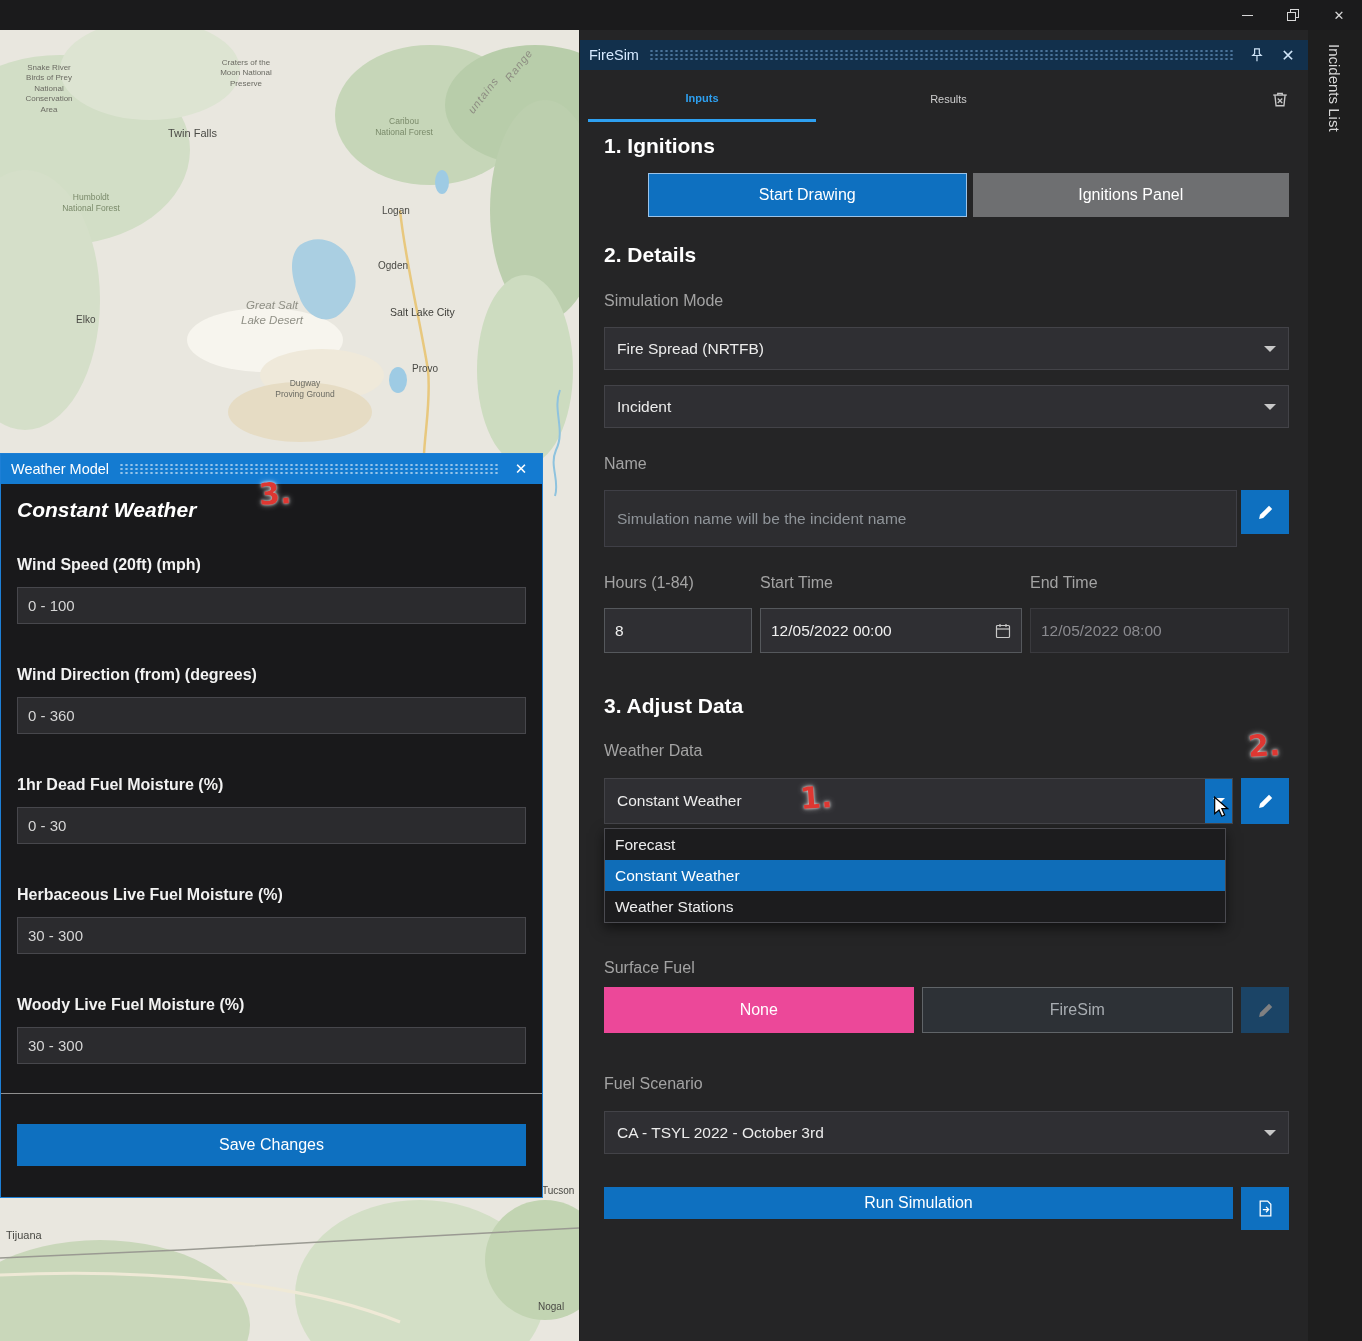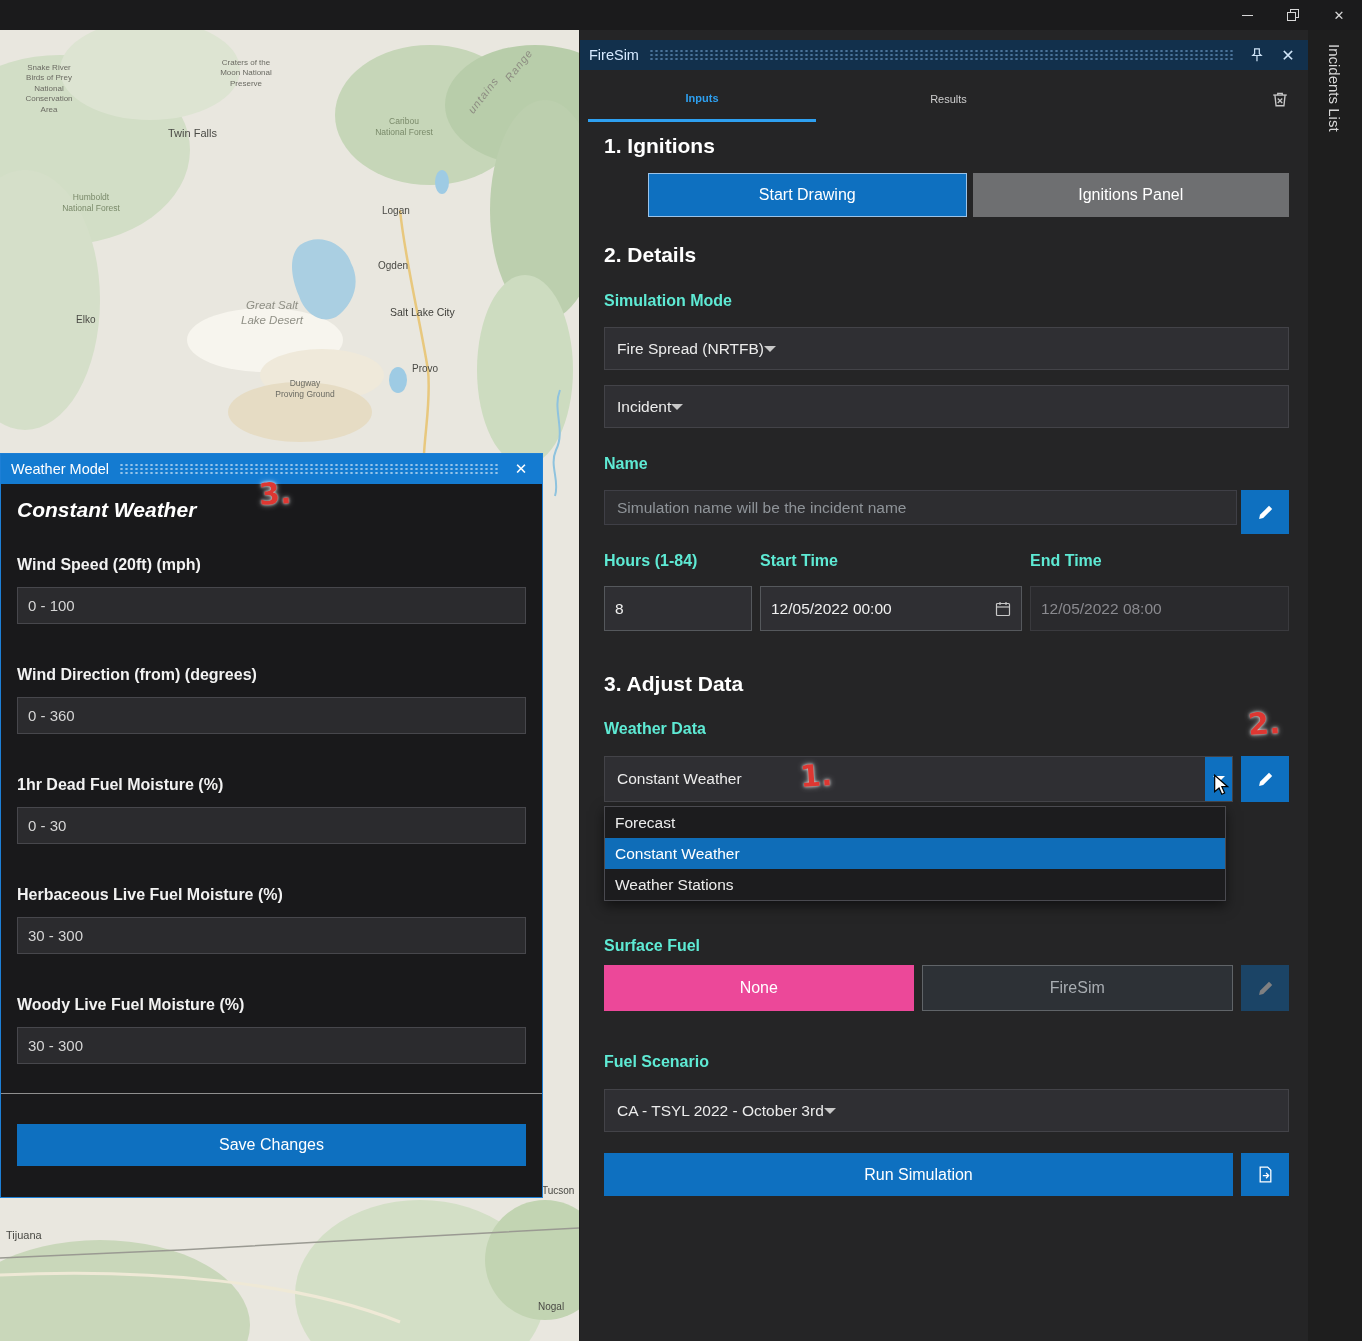--- a/index.html
+++ b/index.html
@@ -48,36 +48,36 @@
   .fs-tabs { position:absolute; top:46px; left:8px; right:8px; height:46px; display:flex; align-items:stretch; }
   .tab { display:flex; align-items:center; justify-content:center; font-size:11px; }
   .tab-inputs { width:228px; color:#2ea0f0; font-weight:bold; border-bottom:3px solid #2ea0f0; }
   .tab-results { width:265px; color:#cfcfcf; }
   .tabs-spacer { flex:1; }
   .tab-trash { width:40px; display:flex; align-items:center; justify-content:center; }
 
   .fs-content { position:absolute; top:96px; left:24px; width:685px; }
   .fs-h { font-size:21px; font-weight:bold; color:#ffffff; height:28px; }
   .h-ign { margin-top:8px; } .h-det { margin-top:26px; } .h-adj { margin-top:41px; }
-  .fs-label { display:block; font-size:16px; font-weight:700; color:#5eead4; height:21px; }
+  .fs-label { display:block; font-size:16px; font-weight:400; color:#a3a3a3; height:21px; }
   .lbl-mode { margin-top:21px; } .lbl-type { margin-top:42px; } .lbl-name { margin-top:27px; }
   .lbl-weather { margin-top:20px; } .lbl-surface { margin-top:36px; } .lbl-fuelscn { margin-top:42px; }
 
   .btn-row { display:flex; gap:6px; margin-top:11px; height:44px;padding-left:44px; }
   .btn-start { flex:1; border:1.5px solid #9cc3e8; font-size:16px; }
   .btn-gray { flex:1; background:#6e6f71; color:#ffffff; border:none; font-size:16px;
               font-family:"Liberation Sans",sans-serif; cursor:pointer; }
 
   .combo { width:100%; height:43px; background:#2f2f33; border:1px solid #434348; color:#ececec;
-           display:flex; align-items:center; padding:0 12px; font-size:15.5px; }
+           display:flex; align-items:center; justify-content:space-between; padding:0 12px; font-size:15.5px; }
   .combo-mode { margin-top:14px; } .combo-type { margin-top:15px; } .combo-fuel { margin-top:15px; }
   .caret { width:0; height:0; border-left:6px solid transparent; border-right:6px solid transparent;
            border-top:6px solid #c8c8c8; }
 
-  .name-row { margin-top:14px; display:flex; gap:4px; height:35px; }
+  .name-row { margin-top:14px; display:flex; gap:4px; height:57px; }
   .text-input { flex:1; background:#2d2d30; border:1px solid #3f3f46; color:#f0f0f0; font-size:15.5px;
                 padding:0 12px; font-family:"Liberation Sans",sans-serif; }
   .text-input::placeholder { color:#8f9499; }
   .sq-btn { width:48px; height:44px; display:flex; align-items:center; justify-content:center; }
   .sq-btn.disabled { opacity:.42; }
 
   .time-labels { margin-top:27px; display:flex; height:21px; }
   .tl-hours { width:156px; } .tl-start { width:270px; } .tl-end { flex:1; }
   .time-row { margin-top:13px; display:flex; gap:8px; height:45px; }
   .hours-input { width:148px; background:#2f2f33; border:1px solid #55585c; color:#f0f0f0; font-size:15.5px;
@@ -98,21 +98,21 @@
   .dd-item { height:31px; line-height:31px; padding-left:10px; color:#ededed; font-size:15.5px; }
   .dd-selected { background:#0f6db8; color:#ffffff; }
 
   .surface-row { margin-top:7px; display:flex; gap:8px; height:46px; }
   .btn-none { flex:1; background:#ec4899; color:#ffffff; border:none; font-size:16px;
               font-family:"Liberation Sans",sans-serif; }
   .btn-custom { flex:1; background:#2d3136; color:#a8adb2; border:1px solid #606468; font-size:16px;
                 font-family:"Liberation Sans",sans-serif; }
   .surface-row .sq-btn { height:46px; }
 
-  .run-row { margin-top:21px; display:flex; gap:8px; height:43px; }
+  .run-row { margin-top:33px; display:flex; gap:8px; height:32px; }
   .btn-run { flex:1; font-size:16px; }
   .run-row .sq-btn { height:43px; }
 
   
   .incidents-strip { position:absolute; right:0; top:30px; width:54px; height:1311px; background:#1e1e1e; z-index:6; }
   .incidents-text { writing-mode:vertical-rl; color:#d8d8d8; font-size:15px; margin:14px 0 0 18px; }
 
   
   .annot { position:absolute; color:#de3732; font-weight:bold; font-size:30px; z-index:25;
            text-shadow:0 0 3px rgba(255,255,255,.85), 0 0 6px rgba(255,255,255,.5);

